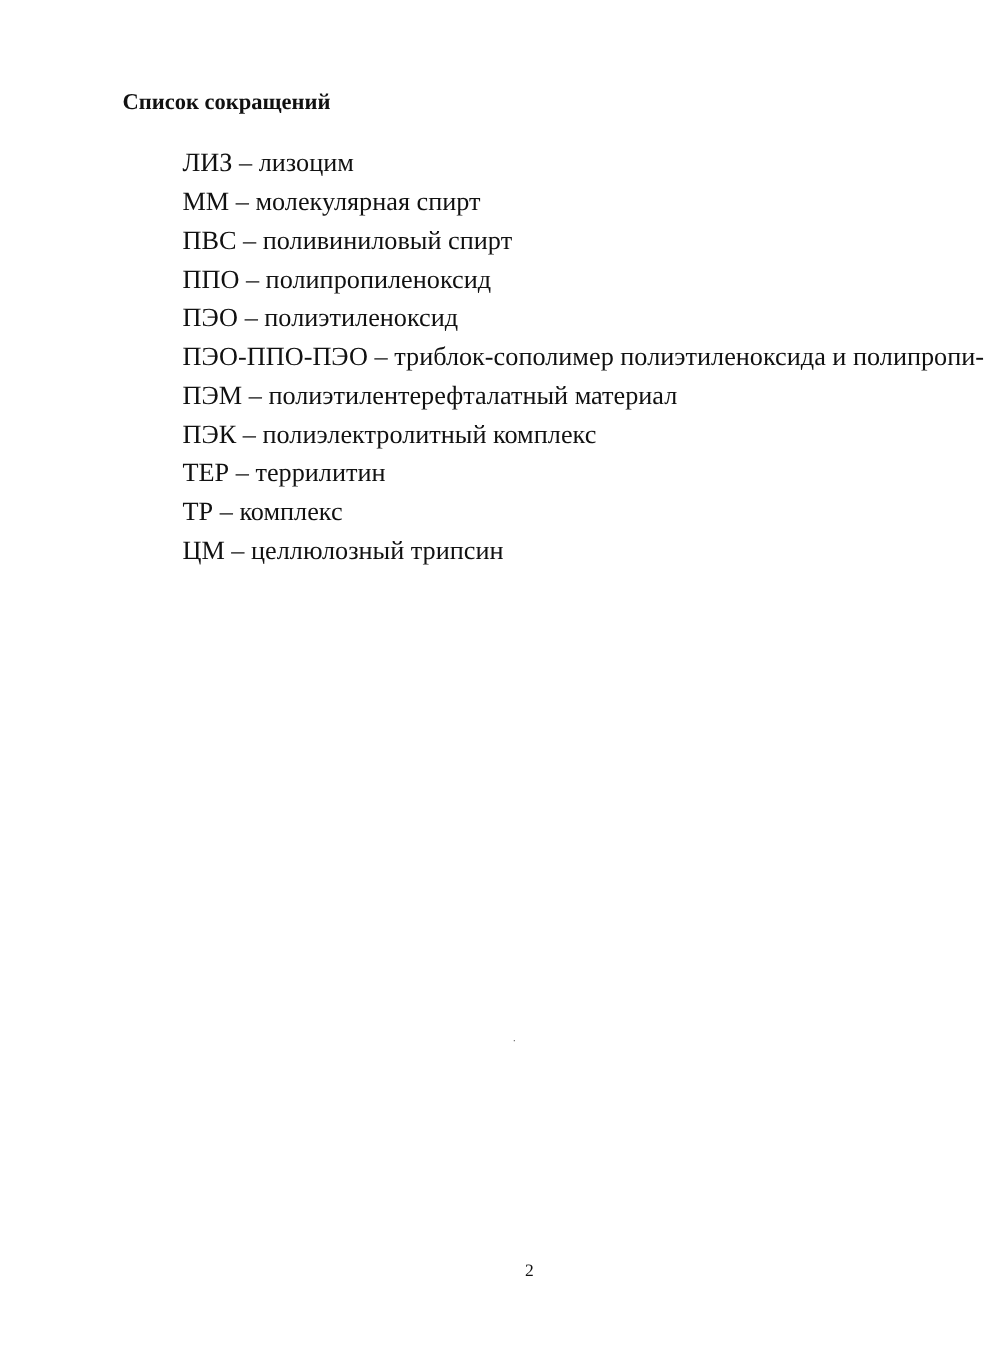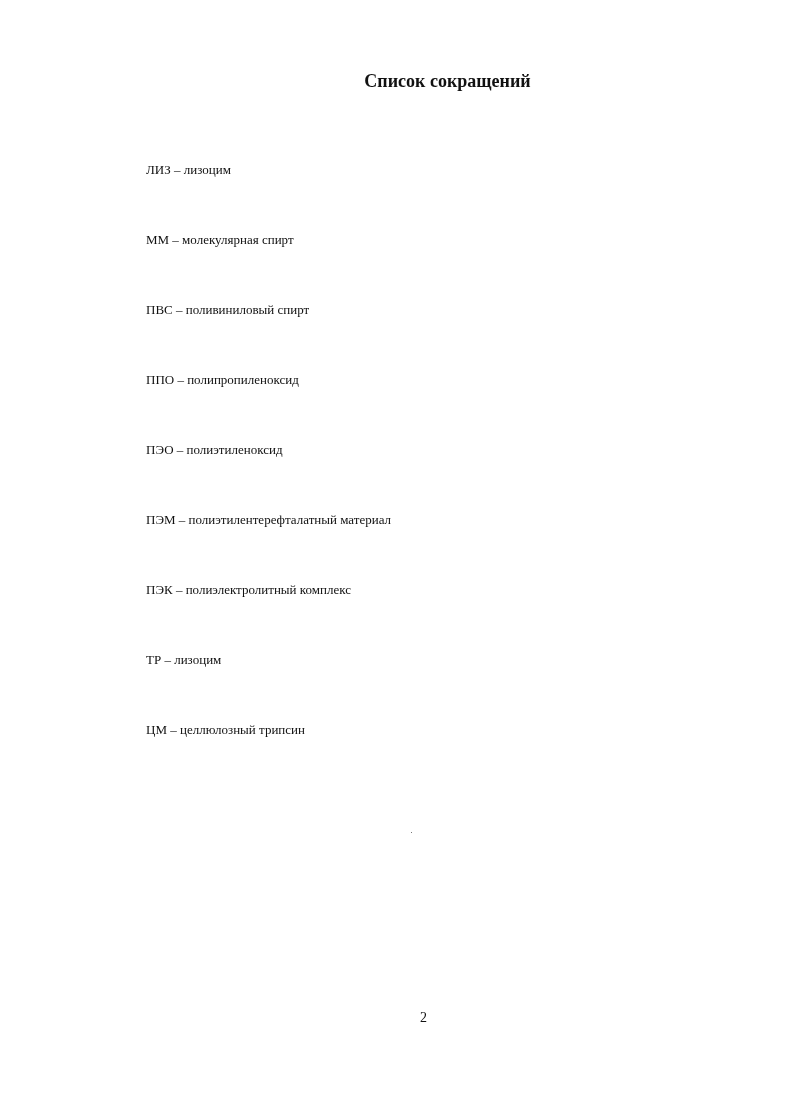--- a/index.html
+++ b/index.html
@@ -1,37 +1,39 @@
 <!DOCTYPE html>
 <html><head>
 <meta charset="utf-8">
 <style>
   html, body { margin: 0; padding: 0; background: #ffffff; }
   body { width: 797px; height: 1093px; position: relative; overflow: hidden;
          font-family: "Liberation Serif", "DejaVu Serif", serif; color: #111; }
-  .title { position: absolute; left: 0; width: 797px; top: 71px; text-align: center;
+  .title { position: absolute; left: 0; width: 797px; top: 71px; text-align: left;
            font-weight: bold; font-size: 18px; padding-left: 98px; box-sizing: border-box; }
   .list { position: absolute; left: 146px; top: 115px; width: 610px; }
-  .item { font-size: 13px; line-height: 31px; height: 31px; white-space: nowrap; margin-top: 39px; }
+  .item { font-size: 21px; line-height: 31px; height: 31px; white-space: nowrap; }
   .dot { position: absolute; left: 411px; top: 832px; width: 1px; height: 1px; background: #777; }
   .page-num { position: absolute; left: 0; width: 797px; text-align: center; top: 1010px;
               font-size: 14px; padding-left: 50px; box-sizing: border-box; }
 </style>
 </head>
 <body>
 
 <div class="title">Список сокращений</div>
 
 <div class="list">
   <div class="item">ЛИЗ – лизоцим</div>
   <div class="item">ММ – молекулярная спирт</div>
   <div class="item">ПВС – поливиниловый спирт</div>
   <div class="item">ППО – полипропиленоксид</div>
   <div class="item">ПЭО – полиэтиленоксид</div>
+  <div class="item">ПЭО-ППО-ПЭО – триблок-сополимер полиэтиленоксида и полипропи-</div>
   <div class="item">ПЭМ – полиэтилентерефталатный материал</div>
   <div class="item">ПЭК – полиэлектролитный комплекс</div>
-  <div class="item">ТР – лизоцим</div>
+  <div class="item">ТЕР – террилитин</div>
+  <div class="item">ТР – комплекс</div>
   <div class="item">ЦМ – целлюлозный трипсин</div>
 </div>
 
 <div class="dot"></div>
 
 <div class="page-num">2</div>
 
 </body></html>

